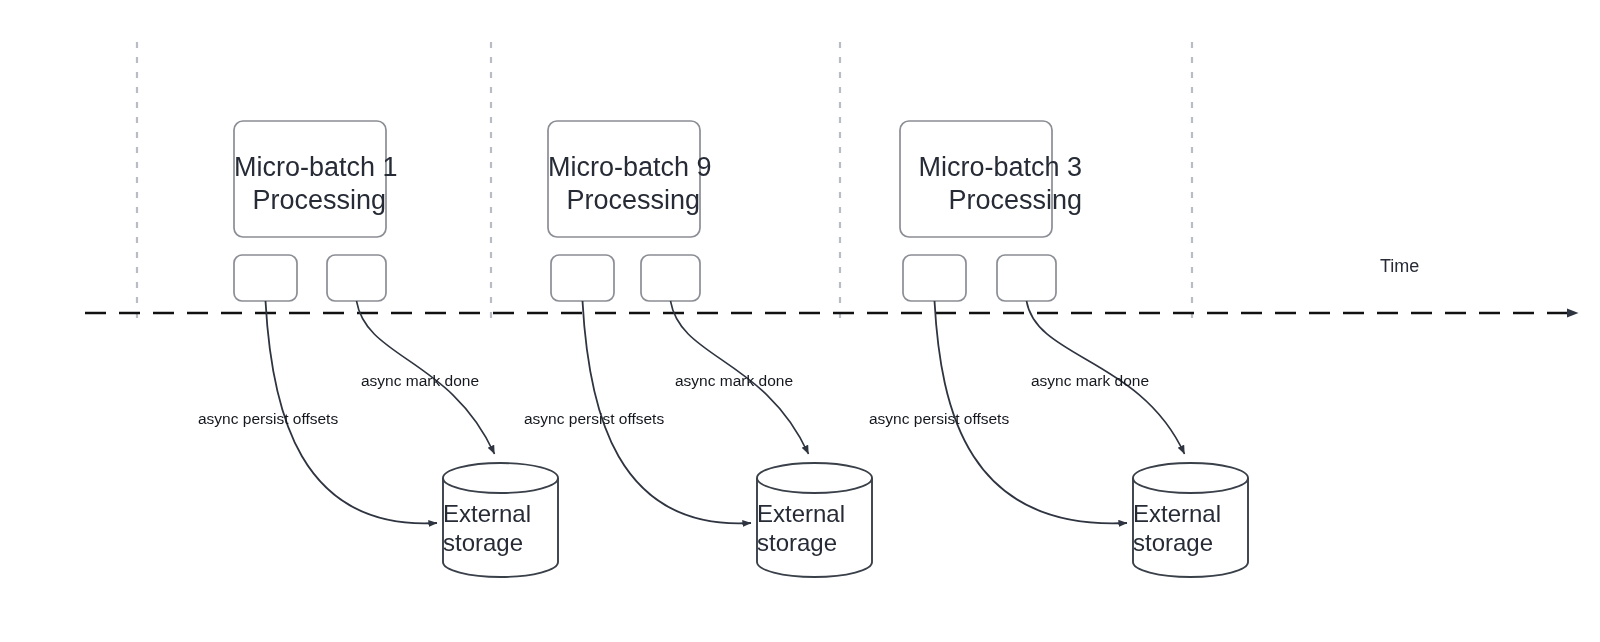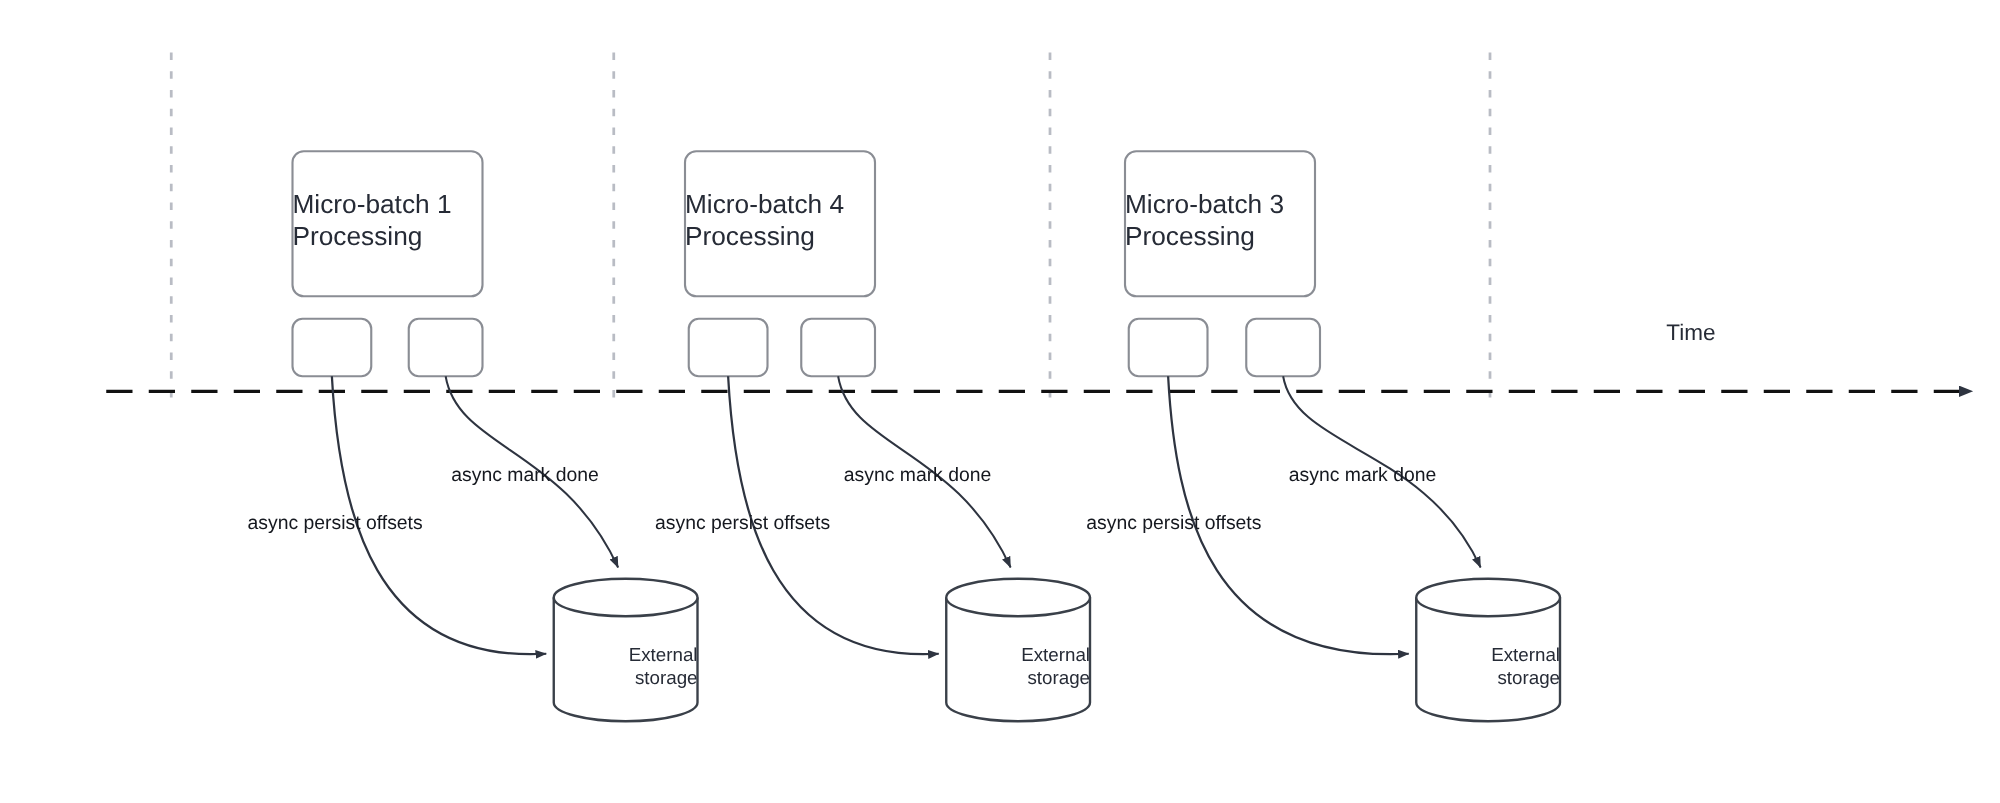--- a/index.html
+++ b/index.html
@@ -1,24 +1,24 @@
 <!DOCTYPE html>
 <html><head>
 <meta charset="utf-8">
 <style>
   html,body{margin:0;padding:0;background:#ffffff;}
   body{width:1600px;height:642px;overflow:hidden;
        font-family:"Liberation Sans","DejaVu Sans",sans-serif;}
   #stage{position:relative;width:1600px;height:642px;background:#fff;}
   #canvas{position:absolute;left:0;top:0;width:1600px;height:642px;}
   .txt{position:absolute;color:#1f2430;white-space:pre;line-height:1.22;}
-  .batch-label{font-size:21px;text-align:left;color:#262b36;}
-  .store-label{font-size:15px;text-align:right;color:#262b36;margin-top:17px;}
+  .batch-label{font-size:27px;text-align:right;color:#262b36;}
+  .store-label{font-size:24px;text-align:left;color:#262b36;}
   .edge-label{font-size:15.5px;font-weight:normal;color:#15181f;}
-  .time-label{font-size:18px;color:#262b36;}
+  .time-label{font-size:18px;color:#262b36;margin-left:47px;}
 </style>
 </head>
 <body>
 
 <div id="stage">
   <svg id="canvas" viewBox="0 0 1600 642" xmlns="http://www.w3.org/2000/svg">
     <defs>
       <marker id="ah" markerWidth="10" markerHeight="10" refX="8.6" refY="3.6" orient="auto" markerUnits="userSpaceOnUse">
         <path d="M0,0 L9,3.6 L0,7.2 z" fill="#2e3440"></path>
       </marker>
@@ -68,21 +68,21 @@
       </g>
   </svg>
 
   <div id="labels">
       <div class="txt batch-label" style="left: 234px; top: 151px; width: 152px;">Micro-batch 1
 Processing</div>
       <div class="txt store-label" style="left: 443px; top: 499px; width: 115px;">External
 storage</div>
       <div class="txt edge-label" style="left: 198px; top: 410px;">async persist offsets</div>
       <div class="txt edge-label" style="left: 361px; top: 372px;">async mark done</div>
-      <div class="txt batch-label" style="left: 548px; top: 151px; width: 152px;">Micro-batch 4
+      <div class="txt batch-label" style="left: 548px; top: 151px; width: 152px;">Micro-batch 9
 Processing</div>
       <div class="txt store-label" style="left: 757px; top: 499px; width: 115px;">External
 storage</div>
       <div class="txt edge-label" style="left: 524px; top: 410px;">async persist offsets</div>
       <div class="txt edge-label" style="left: 675px; top: 372px;">async mark done</div>
       <div class="txt batch-label" style="left: 900px; top: 151px; width: 182px;">Micro-batch 3
 Processing</div>
       <div class="txt store-label" style="left: 1133px; top: 499px; width: 115px;">External
 storage</div>
       <div class="txt edge-label" style="left: 869px; top: 410px;">async persist offsets</div>

